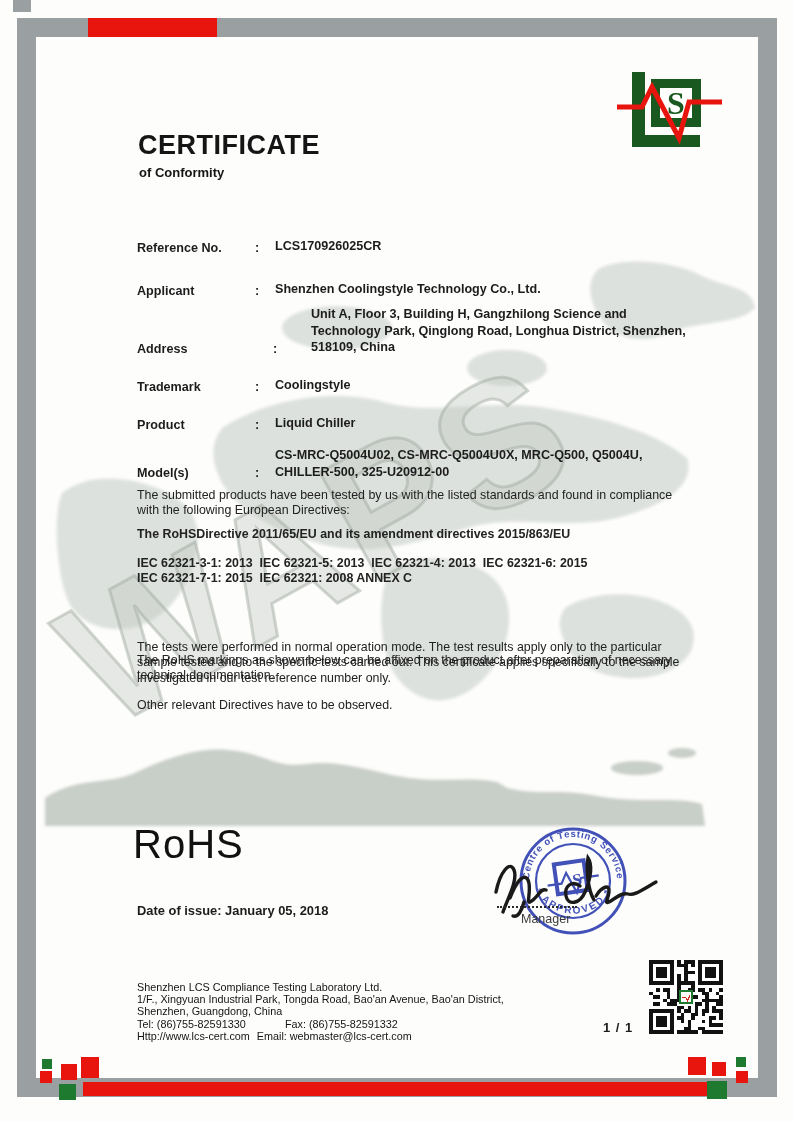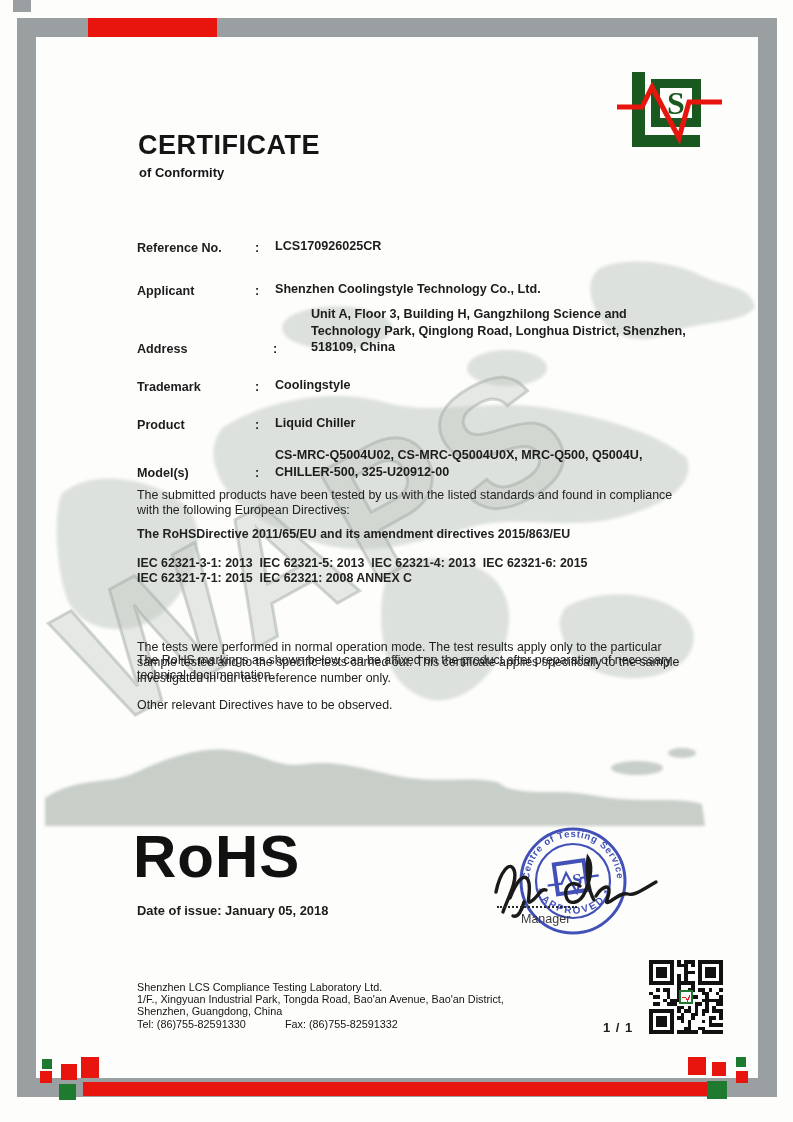--- a/index.html
+++ b/index.html
@@ -23,21 +23,21 @@
   .row .lbl{width:118px;font-size:12.6px;font-weight:bold;flex:none;}
   .row .colon{width:20px;font-size:12.6px;font-weight:bold;flex:none;}
   .row .val{font-size:12.6px;font-weight:bold;line-height:16.5px;}
   .val.drop{padding-top:5px;}
   .val.w1{width:410px;}
 
   
   .para{left:137px;width:556px;font-size:12.4px;line-height:15.4px;color:#222;}
   .bold{font-weight:bold;white-space:pre-wrap;width:600px;}
 
-  .rohs{left:133px;top:822px;font-size:60px;font-weight:bold;letter-spacing:1px;color:#111;}
+  .rohs{left:133px;top:822px;font-size:40px;font-weight:normal;letter-spacing:1px;color:#111;}
   .date{left:137px;top:903px;font-size:12.9px;font-weight:bold;}
 
   
   .footer{left:137px;top:981px;font-size:10.8px;line-height:12.2px;color:#141414;}
   .footer .tel{display:inline-block;width:148px;}
   .footer .web{margin-right:7px;}
   .pagenum{left:603px;top:1020px;font-size:13px;font-weight:bold;letter-spacing:1px;}
 
   .manager{left:521px;top:912px;font-size:12.5px;color:#3a3a3a;}
   .dotline{left:497px;top:906px;width:80px;border-top:2px dotted #2a2a2a;height:0;}
@@ -179,20 +179,23 @@
   </svg>
   <div class="abs dotline"></div>
   <div class="abs manager">Manager</div>
 
   <div class="abs footer">
     <div>Shenzhen LCS Compliance Testing Laboratory Ltd.</div>
     <div>1/F., Xingyuan Industrial Park, Tongda Road, Bao'an Avenue, Bao'an District,</div>
     <div>Shenzhen, Guangdong, China</div>
     <div>
       <span class="tel">Tel: (86)755-82591330</span><span>Fax: (86)755-82591332</span>
+    </div>
+    <div>
+      <span class="web">Http://www.lcs-cert.com</span><span>Email: webmaster@lcs-cert.com</span>
     </div>
   </div>
 
   <svg class="abs" style="left:649px;top:960px;" width="74" height="74" viewBox="0 0 21 21" shape-rendering="crispEdges">
     <rect x="0" y="0" width="21" height="21" fill="#fff"></rect>
     <g id="qr-modules">
         <rect x="8" y="0" width="1" height="1" fill="#111"></rect>
         <rect x="10" y="0" width="1" height="1" fill="#111"></rect>
         <rect x="11" y="0" width="1" height="1" fill="#111"></rect>
         <rect x="12" y="0" width="1" height="1" fill="#111"></rect>

